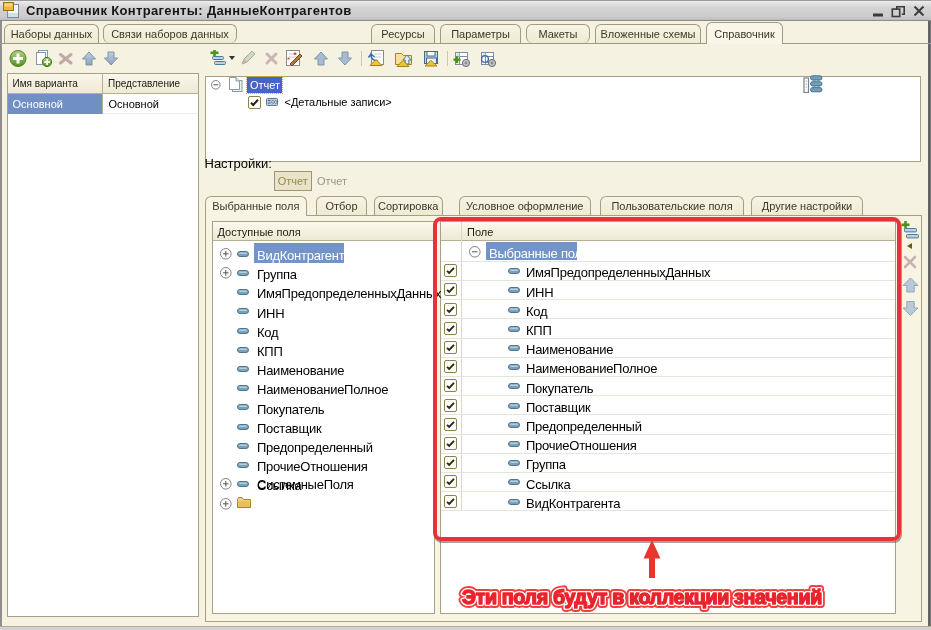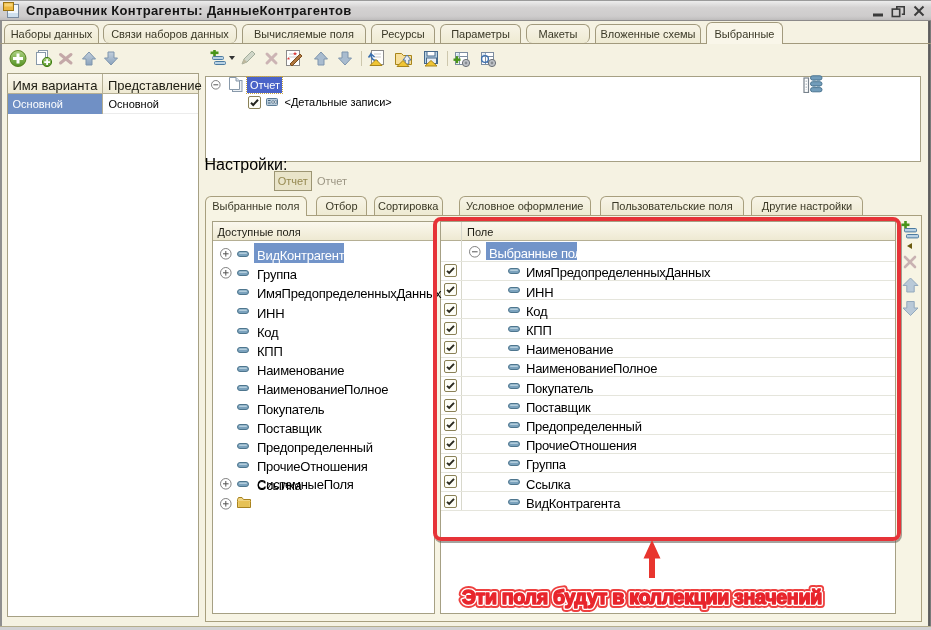--- a/index.html
+++ b/index.html
@@ -12,25 +12,25 @@
   border-top:1px solid #9b9b9b; border-bottom:1px solid #8c8a8a; }
 #title-text { position:absolute; left:26px; top:3px; font-size:13px; font-weight:bold; color:#161616; letter-spacing:0.35px; }
 .tab { position:absolute; top:24px; height:19px; background:linear-gradient(#f7f4e7,#eeead2); border:1px solid #a29a7d;
   border-bottom:none; border-radius:6px 6px 0 0; font-size:11px; color:#3a3826; text-align:center;
   line-height:18px; }
 .tab.active { top:21.5px; height:22.5px; background:#f9f6e9; z-index:5; line-height:23px; }
 #tabline1 { position:absolute; left:0; top:43px; width:931px; height:1px; background:#a29a7d; z-index:4; }
 #vartable { position:absolute; left:6.5px; top:73px; width:192px; height:544px; background:#fff; border:1px solid #a6a084; }
 #vt-header { position:absolute; left:6.5px; top:73px; width:192px; height:20.5px; background:linear-gradient(#faf7ec,#eee9d2); border:1px solid #a6a084; border-bottom:1px solid #b5af94; }
 #vt-col { position:absolute; left:101.5px; top:74px; width:1px; height:40px; background:#b5af94; }
-.vt-txt { position:absolute; font-size:13px; color:#1c1b12; }
+.vt-txt { position:absolute; font-size:10px; color:#1c1b12; }
 #vt-row1a { position:absolute; left:7.5px; top:93.5px; width:94.5px; height:20.5px; background:#7090c5; color:#fff; font-size:11px; padding:4px 0 0 5px; }
 #vt-row1b { position:absolute; left:102.5px; top:93.5px; width:95px; height:20.5px; background:#fff; color:#000; font-size:11px; padding:4px 0 0 6px; border-bottom:1px solid #ececec;}
 #treepanel { position:absolute; left:204.5px; top:75.5px; width:716px; height:86px; background:#fff; border:1px solid #a6a084; }
-#lbl-nastr { position:absolute; left:204.5px; top:156px; font-size:16px; color:#000; }
+#lbl-nastr { position:absolute; left:204.5px; top:156px; font-size:13px; color:#000; }
 #btn-otchet { position:absolute; left:274px; top:171px; width:37.5px; height:20px; background:#e9e4c9; border:1px solid #9c9573; font-size:11px; color:#95884f; text-align:center; line-height:18px; }
 #lbl-otchet { position:absolute; left:317px; top:175px; font-size:11px; color:#9c9684; }
 .tab2 { position:absolute; top:196px; height:19px; background:linear-gradient(#f7f4e7,#eeead2); border:1px solid #a89f7e;
   border-bottom:none; border-radius:6px 6px 0 0; font-size:11px; color:#3a3826; text-align:center; line-height:18px; z-index:3;}
 .tab2.active { background:#f7f4e4; z-index:5; height:20px; }
 #groupbox { position:absolute; left:204.5px; top:215px; width:717px; height:406.5px; border:1px solid #a89f7e; background:#f7f4e4; z-index:1;}
 #pane-left { position:absolute; left:211.5px; top:221px; width:223.5px; height:393px; background:#fff; border:1px solid #a6a084; z-index:2;}
 #pane-left-h { position:absolute; left:212.5px; top:222px; width:221.5px; height:18.5px; background:linear-gradient(#fbf8ee,#eee9d2); border-bottom:1px solid #b5af94; font-size:11px; color:#1c1b12; padding:3.5px 0 0 5px; z-index:3;}
 #pane-right { position:absolute; left:439.5px; top:221px; width:456px; height:393px; background:#fff; border:1px solid #a6a084; z-index:2;}
 #pane-right-h { position:absolute; left:440.5px; top:222px; width:454px; height:18.5px; background:linear-gradient(#fbf8ee,#eee9d2); border-bottom:1px solid #b5af94; z-index:3;}
@@ -61,26 +61,25 @@
       <rect x="20.3" y="6.1" width="7.4" height="7.4"></rect>
     </g>
     <g stroke="#3b3b3b" stroke-width="2">
       <line x1="42.5" y1="3.5" x2="51.5" y2="12.5"></line>
       <line x1="51.5" y1="3.5" x2="42.5" y2="12.5"></line>
     </g>
   </svg>
 
   <div class="tab" style="left:4px; width:95px;">Наборы данных</div>
   <div class="tab" style="left:103px; width:134px;border-radius:6px;">Связи наборов данных</div>
-  <div class="tab" style="left:242px; width:124px;">Вычисляемые поля</div>
   <div class="tab" style="left:371px; width:64px;">Ресурсы</div>
   <div class="tab" style="left:440px; width:81px;">Параметры</div>
   <div class="tab" style="left:526px; width:64px;border-radius:6px;">Макеты</div>
   <div class="tab" style="left:595px; width:106px;">Вложенные схемы</div>
-  <div class="tab active" style="left:706px; width:77px;">Выбранные</div>
+  <div class="tab active" style="left:706px; width:77px;">Справочник</div>
   <div id="tabline1"></div>
 
   <svg class="icon" style="left:9px;top:50px" width="112" height="17" viewBox="0 0 112 17">
     <defs>
       <linearGradient id="grn" x1="0" y1="0" x2="0" y2="1">
         <stop offset="0" stop-color="#aed284"></stop>
           <stop offset="1" stop-color="#549222"></stop>
       </linearGradient>
       <linearGradient id="arr" x1="0" y1="0" x2="0" y2="1">
         <stop offset="0" stop-color="#c2cfdd"></stop>

